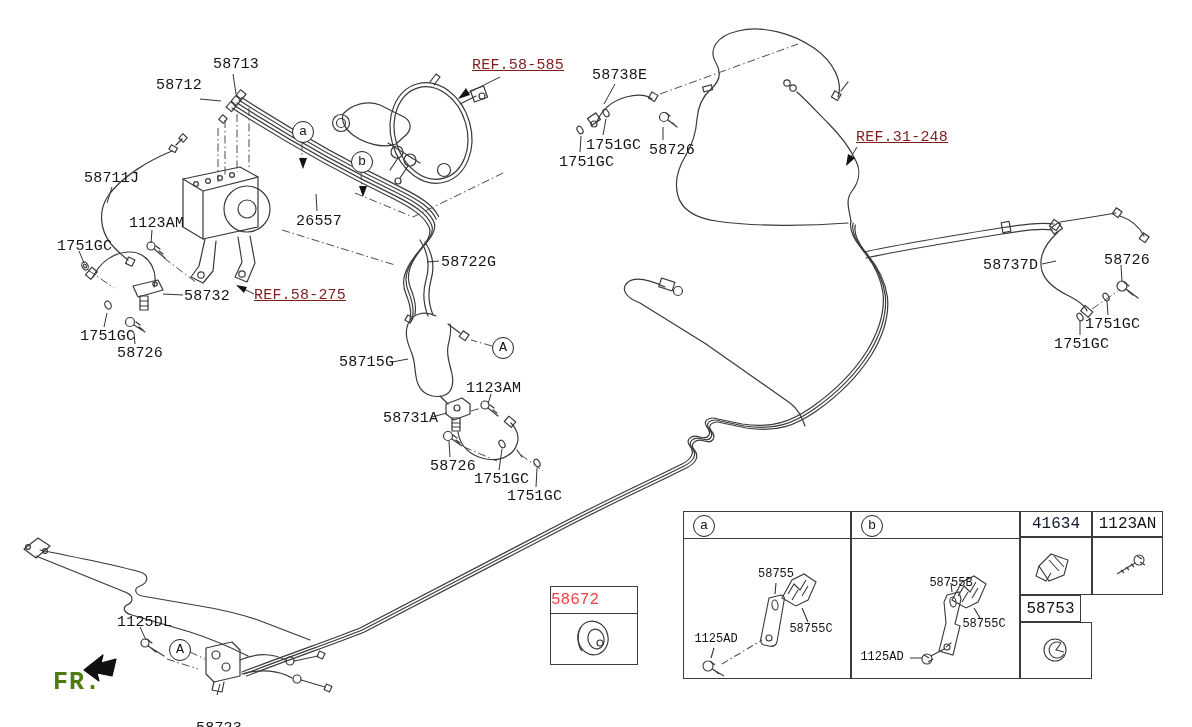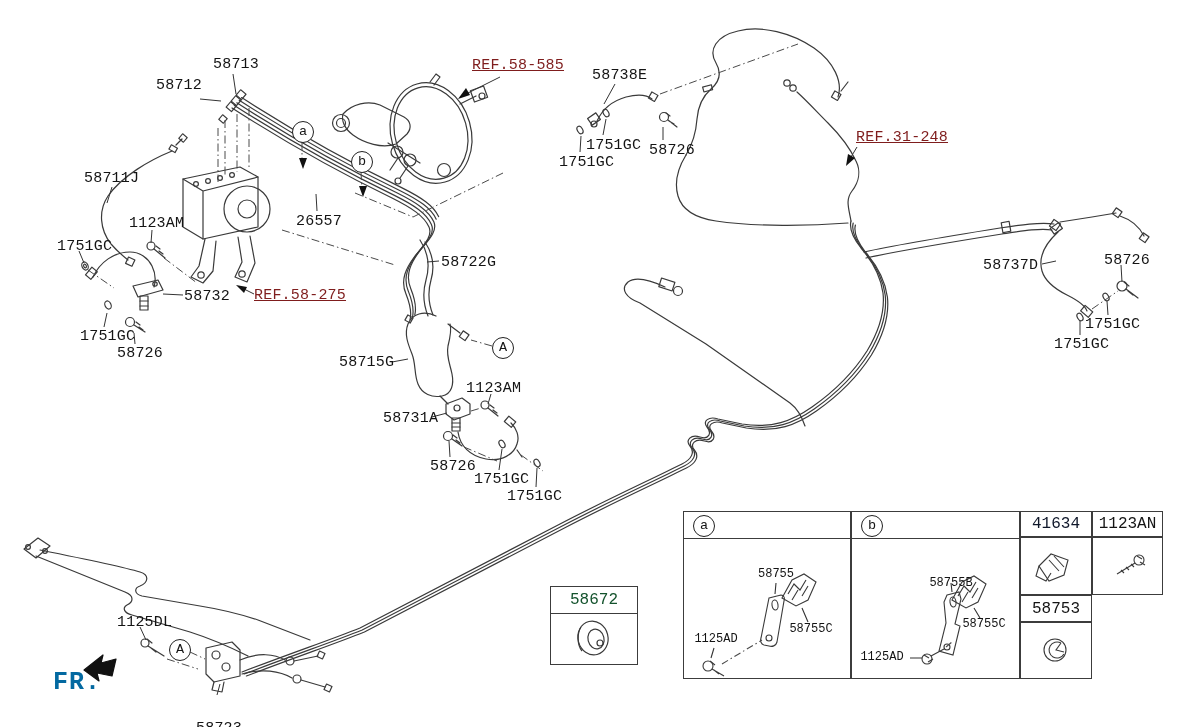--- a/index.html
+++ b/index.html
@@ -2,28 +2,28 @@
 <html><head>
 <meta charset="utf-8">
 <style>
   html,body{margin:0;padding:0;background:#e8e8e8;}
   #stage{position:relative;width:1192px;height:727px;background:#ffffff;overflow:hidden;
          font-family:Liberation Mono, monospace;padding-left:48px;}
   #art{position:absolute;left:0;top:0;}
   #labels-layer{position:absolute;left:0;top:0;width:100%;height:100%;pointer-events:none;}
   .lbl{position:absolute;font-size:15px;color:#141414;white-space:nowrap;letter-spacing:.2px;}
   .lbl.ref{color:#7f1d1d;text-decoration:underline;}
-  .lbl.fr{font-size:25px;font-weight:700;color:#0369a1;letter-spacing:1px;}
+  .lbl.fr{font-size:25px;font-weight:700;color:#4d7c0f;letter-spacing:1px;}
   .callout{position:absolute;width:20px;height:20px;border:1.5px solid #222;border-radius:50%;
            color:#161616;font-size:13.5px;line-height:19px;text-align:center;background:#fff;}
   
   .tablebox{position:absolute;border:1.4px solid #3c3c3c;background:#fff;}
   .tcell{position:absolute;border:1px solid #3c3c3c;box-sizing:border-box;}
   .thead{position:absolute;left:0;top:0;right:0;height:26px;border-bottom:1px solid #3c3c3c;
-         font-size:16px;color:#14532d;text-align:center;line-height:26px;}
+         font-size:16px;color:#ef4444;line-height:26px;}
   .cletter{position:absolute;left:9px;top:3px;width:20px;height:20px;border:1.4px solid #222;
            border-radius:50%;font-size:13.5px;line-height:19px;text-align:center;color:#141414;}
   .cell-lbl{position:absolute;font-size:12px;color:#141414;transform:translateX(-50%);white-space:nowrap;}
   .icon-svg{position:absolute;left:0;top:0;}
 </style>
 </head>
 <body>
 
 <div id="stage">
 
@@ -379,21 +379,21 @@
   <div class="tcell" style="left:409px;top:0;width:71px;height:26px;font-size:16px;color:#141414;text-align:center;line-height:25px;">1123AN</div>
   <div class="tcell" style="left:409px;top:26px;width:71px;height:58px;">
     <svg width="69" height="56" viewBox="0 0 69 56">
       <g stroke="#3a3a3a" stroke-width="1.1" fill="none">
         <circle cx="46" cy="22" r="5"></circle>
         <path d="M42,25 L24,36 M44,18 L49,21 M47,24 L52,27 M28,32 L31,35 M33,29 L36,32 M38,26 L41,29"></path>
       </g>
     </svg>
   </div>
 
-  <div class="tcell" style="left:337px;top:84px;width:72px;height:27px;font-size:16px;color:#141414;text-align:center;line-height:26px;">58753</div>
+  <div class="tcell" style="left:337px;top:84px;width:61px;height:27px;font-size:16px;color:#141414;text-align:center;line-height:26px;">58753</div>
   <div class="tcell" style="left:337px;top:111px;width:72px;height:57px;">
     <svg width="70" height="55" viewBox="0 0 70 55">
       <g stroke="#3a3a3a" stroke-width="1.1" fill="none">
         <circle cx="34" cy="27" r="11"></circle>
         <path d="M40,20 A8,8 0 1 0 43,31 M40,20 L35,27 L43,29"></path>
       </g>
     </svg>
   </div>
 </div>
 

